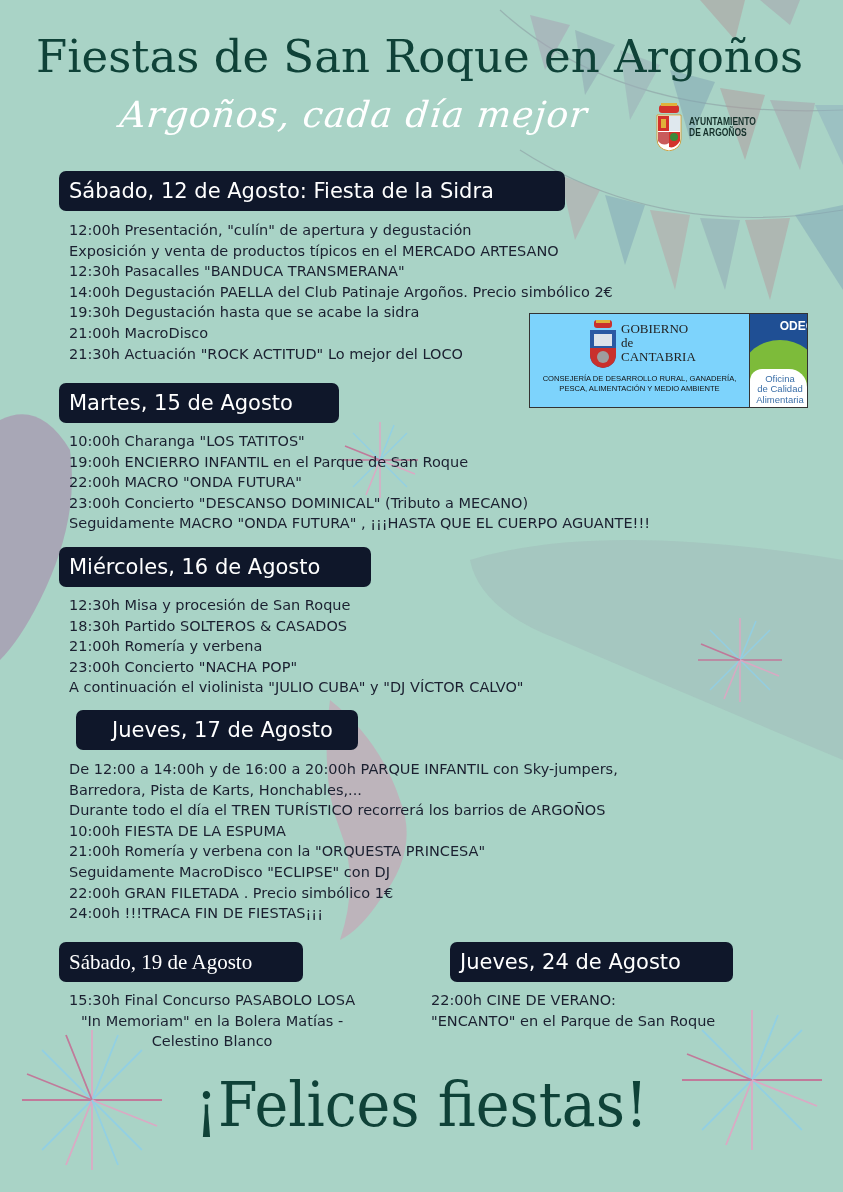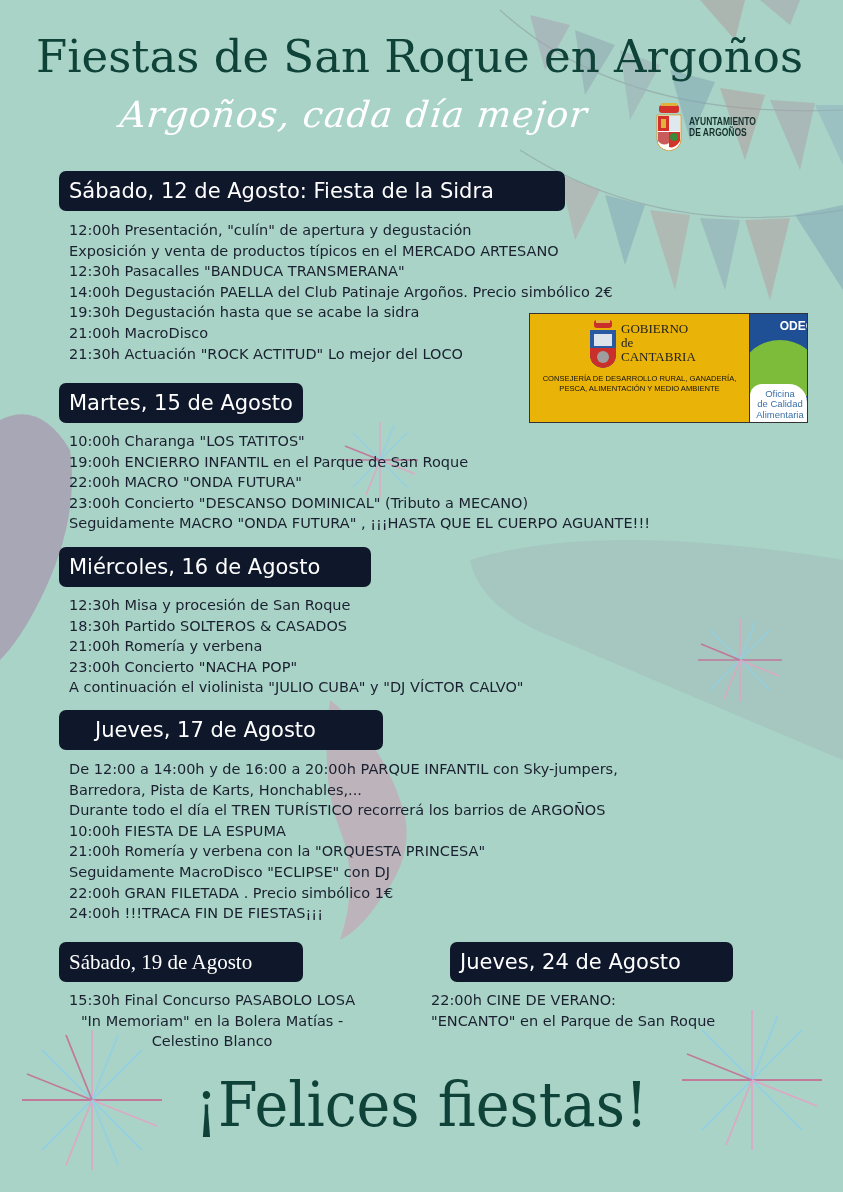--- a/index.html
+++ b/index.html
@@ -31,22 +31,22 @@
     .day-header {
       position: absolute; background: #0f172a; color: #ffffff;
       border-radius: 7px; font-size: 21px; line-height: 40px; height: 40px;
       padding: 0 10px; white-space: nowrap; box-sizing: border-box;
     }
     .events { position: absolute; left: 69px; margin: 0; padding: 0; list-style: none; }
     .events li {
       font-size: 14.5px; line-height: 20.6px; white-space: nowrap; color: #1b2030;
     }
     .gov-logo {
-      position: absolute; left: 529px; top: 313px; width: 279px; height: 110px;
-      background: #eab308; border: 1.5px solid #333; box-sizing: border-box; display: flex;
+      position: absolute; left: 529px; top: 313px; width: 279px; height: 95px;
+      background: #7dd3fc; border: 1.5px solid #333; box-sizing: border-box; display: flex;
     }
     .gov-left { width: 219px; position: relative; border-right: 1.5px solid #333; }
     .gov-name {
       position: absolute; left: 91px; top: 8px;
       font-family: "Liberation Serif", serif; font-size: 13px; line-height: 14px; color: #222;
     }
     .gov-dept {
       position: absolute; left: 0; width: 219px; top: 60px; text-align: center;
       font-family: "Liberation Sans", sans-serif; font-size: 7.6px; line-height: 10px; color: #111;
     }
@@ -219,39 +219,39 @@
     <div class="odeca-green"></div>
     <div class="odeca-white"></div>
     <div class="odeca-sub">
       <div>Oficina</div>
       <div>de Calidad</div>
       <div>Alimentaria</div>
     </div>
   </div>
 </div>
 
-<div class="day-header" style="left:59px; top:383px; width:244px;">Martes, 15 de Agosto</div>
+<div class="day-header" style="left:59px; top:383px; width:280px;">Martes, 15 de Agosto</div>
 <ul class="events" style="top:431px;">
   <li>10:00h Charanga "LOS TATITOS"</li>
   <li>19:00h ENCIERRO INFANTIL en el Parque de San Roque</li>
   <li>22:00h MACRO "ONDA FUTURA"</li>
   <li>23:00h Concierto "DESCANSO DOMINICAL" (Tributo a MECANO)</li>
   <li>Seguidamente MACRO "ONDA FUTURA" , ¡¡¡HASTA QUE EL CUERPO AGUANTE!!!</li>
 </ul>
 
 <div class="day-header" style="left:59px; top:547px; width:312px;">Miércoles, 16 de Agosto</div>
 <ul class="events" style="top:595px;">
   <li>12:30h Misa y procesión de San Roque</li>
   <li>18:30h Partido SOLTEROS &amp; CASADOS</li>
   <li>21:00h Romería y verbena</li>
   <li>23:00h Concierto "NACHA POP"</li>
   <li>A continuación el violinista "JULIO CUBA" y "DJ VÍCTOR CALVO"</li>
 </ul>
 
-<div class="day-header" style="left:59px; top:710px; width:324px;padding-left:36px;">Jueves, 17 de Agosto</div>
+<div class="day-header" style="left:76px; top:710px; width:282px;padding-left:36px;">Jueves, 17 de Agosto</div>
 <ul class="events" style="top:759px;">
   <li>De 12:00 a 14:00h y de 16:00 a 20:00h PARQUE INFANTIL con Sky-jumpers,</li>
   <li>Barredora, Pista de Karts, Honchables,...</li>
   <li>Durante todo el día el TREN TURÍSTICO recorrerá los barrios de ARGOÑOS</li>
   <li>10:00h FIESTA DE LA ESPUMA</li>
   <li>21:00h Romería y verbena con la "ORQUESTA PRINCESA"</li>
   <li>Seguidamente MacroDisco "ECLIPSE" con DJ</li>
   <li>22:00h GRAN FILETADA . Precio simbólico 1€</li>
   <li>24:00h !!!TRACA FIN DE FIESTAS¡¡¡</li>
 </ul>

